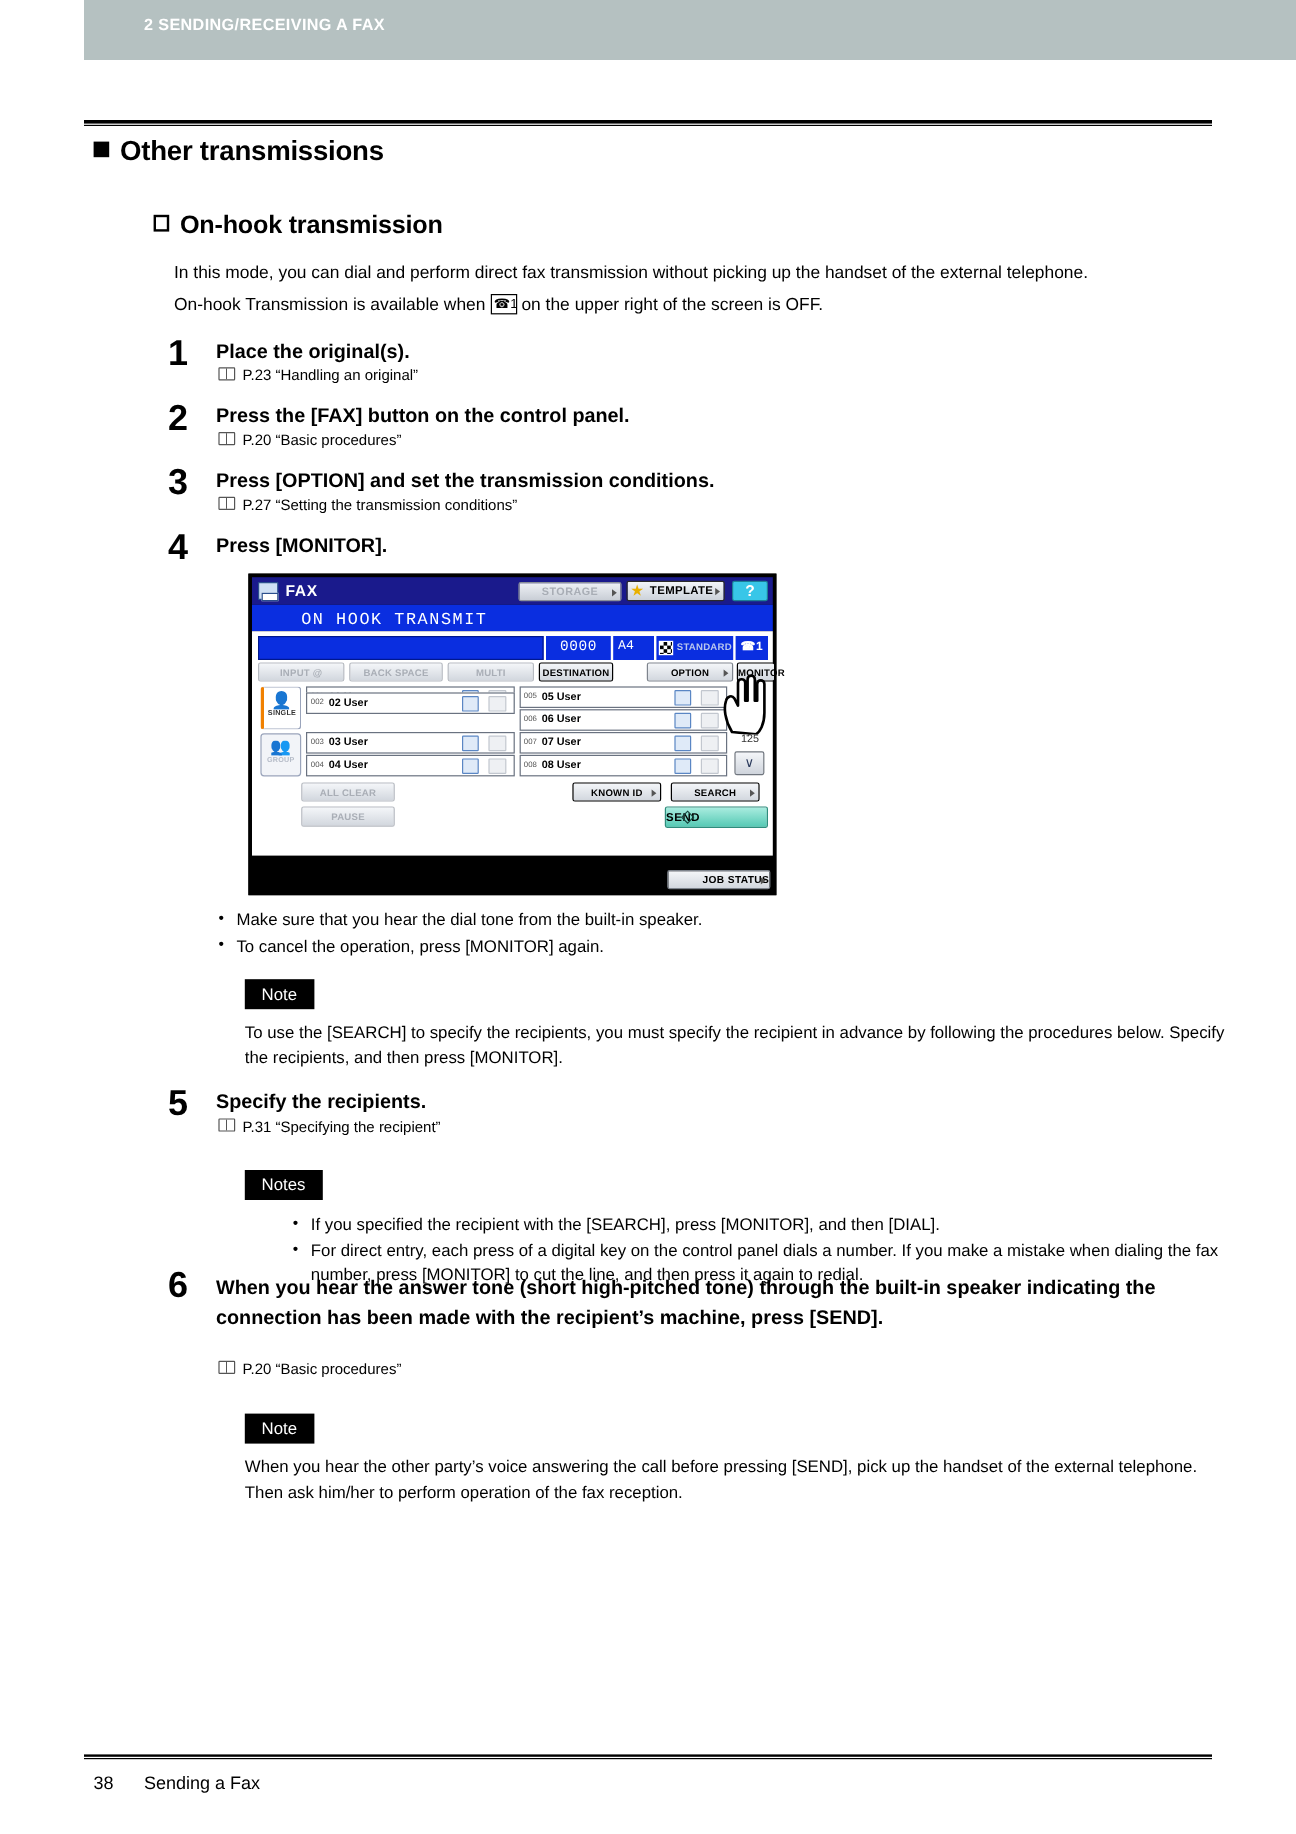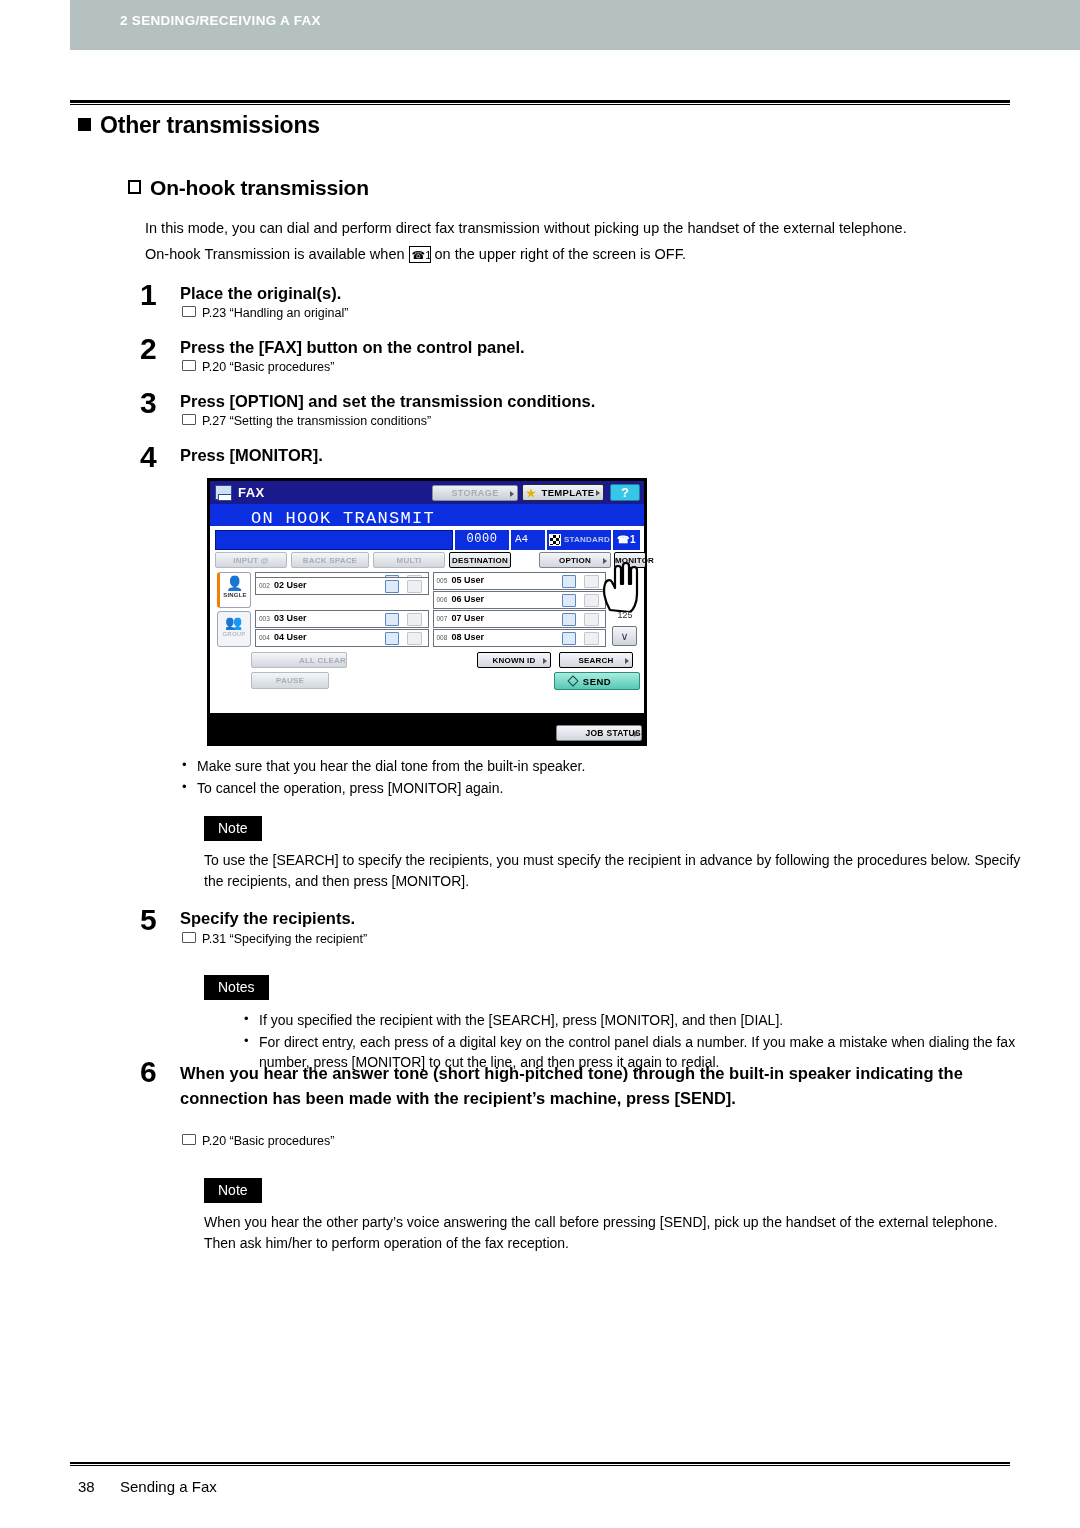--- a/index.html
+++ b/index.html
@@ -162,21 +162,21 @@
     background:#38c6e8; border:1px solid #1b7f96; border-radius:2px;
     color:#fff; font-size:13px; font-weight:bold; text-align:center;
     line-height:15px;
   }
   .p-subbar{
     position:absolute; left:2px; top:25px; right:2px; height:22px;
     background:#0a2ee0;
   }
   .p-subbar .t{
     position:absolute; left:19px; top:5px; color:#fff;
-    font-size:17px; font-family:"Liberation Mono", monospace; letter-spacing:1.3px;padding-left:22px;
+    font-size:14px; font-family:"Liberation Mono", monospace; letter-spacing:1.3px;padding-left:22px;
   }
   .p-body{
     position:absolute; left:2px; top:47px; right:2px; bottom:32px;
     background:#ffffff;
   }
 
   .p-numrow{
     position:absolute; left:5px; top:4px; right:4px; height:20px;
   }
   .p-numfield{
@@ -280,21 +280,21 @@
     border:1px solid #6f757e; border-radius:2px;
     text-align:center; font-size:11px; line-height:18px; color:#2b3a5c;
   }
 
   .p-row3{ position:absolute; left:5px; top:126px; right:4px; height:16px; }
   .p-row4{ position:absolute; left:5px; top:146px; right:4px; height:18px; }
   .p-send{
     position:absolute; right:0; top:0; width:86px; height:18px;
     background:linear-gradient(#a9ecdf,#55c9b4);
     border:1px solid #2e8c7c; border-radius:2px;
-    font-size:9.5px; font-weight:bold; text-align:center; line-height:17px;
+    font-size:9.5px; font-weight:bold; text-align:left; line-height:17px;
     letter-spacing:.5px;
   }
   .p-send .dia{
     position:absolute; left:14px; top:4px; width:8px; height:8px;
     border:1.5px solid #17463f; transform:rotate(45deg);
   }
 
   .p-tabsbot{ position:absolute; left:0; right:0; bottom:0; height:22px; }
   .p-btab{
     position:absolute; top:0; height:22px; background:#fff;
@@ -505,21 +505,21 @@
         <div class="cur">001</div>
         <div class="sl"></div>
         <div class="tot">125</div>
         <div class="dn">
           <span>∨</span>
         </div>
       </div>
     </div>
 
     <div class="p-row3">
-      <span class="pb dim" style="left:36px; width:96px;text-align:right;">
+      <span class="pb dim" style="left:36px; width:78px;">
         <span>ALL CLEAR</span>
       </span>
       <span class="pb dark" style="left:262px; width:74px;">
         <span>KNOWN ID</span>
         <span class="p-arrow"></span>
       </span>
       <span class="pb dark" style="left:344px; width:74px;">
         <span>SEARCH</span>
         <span class="p-arrow"></span>
       </span>

